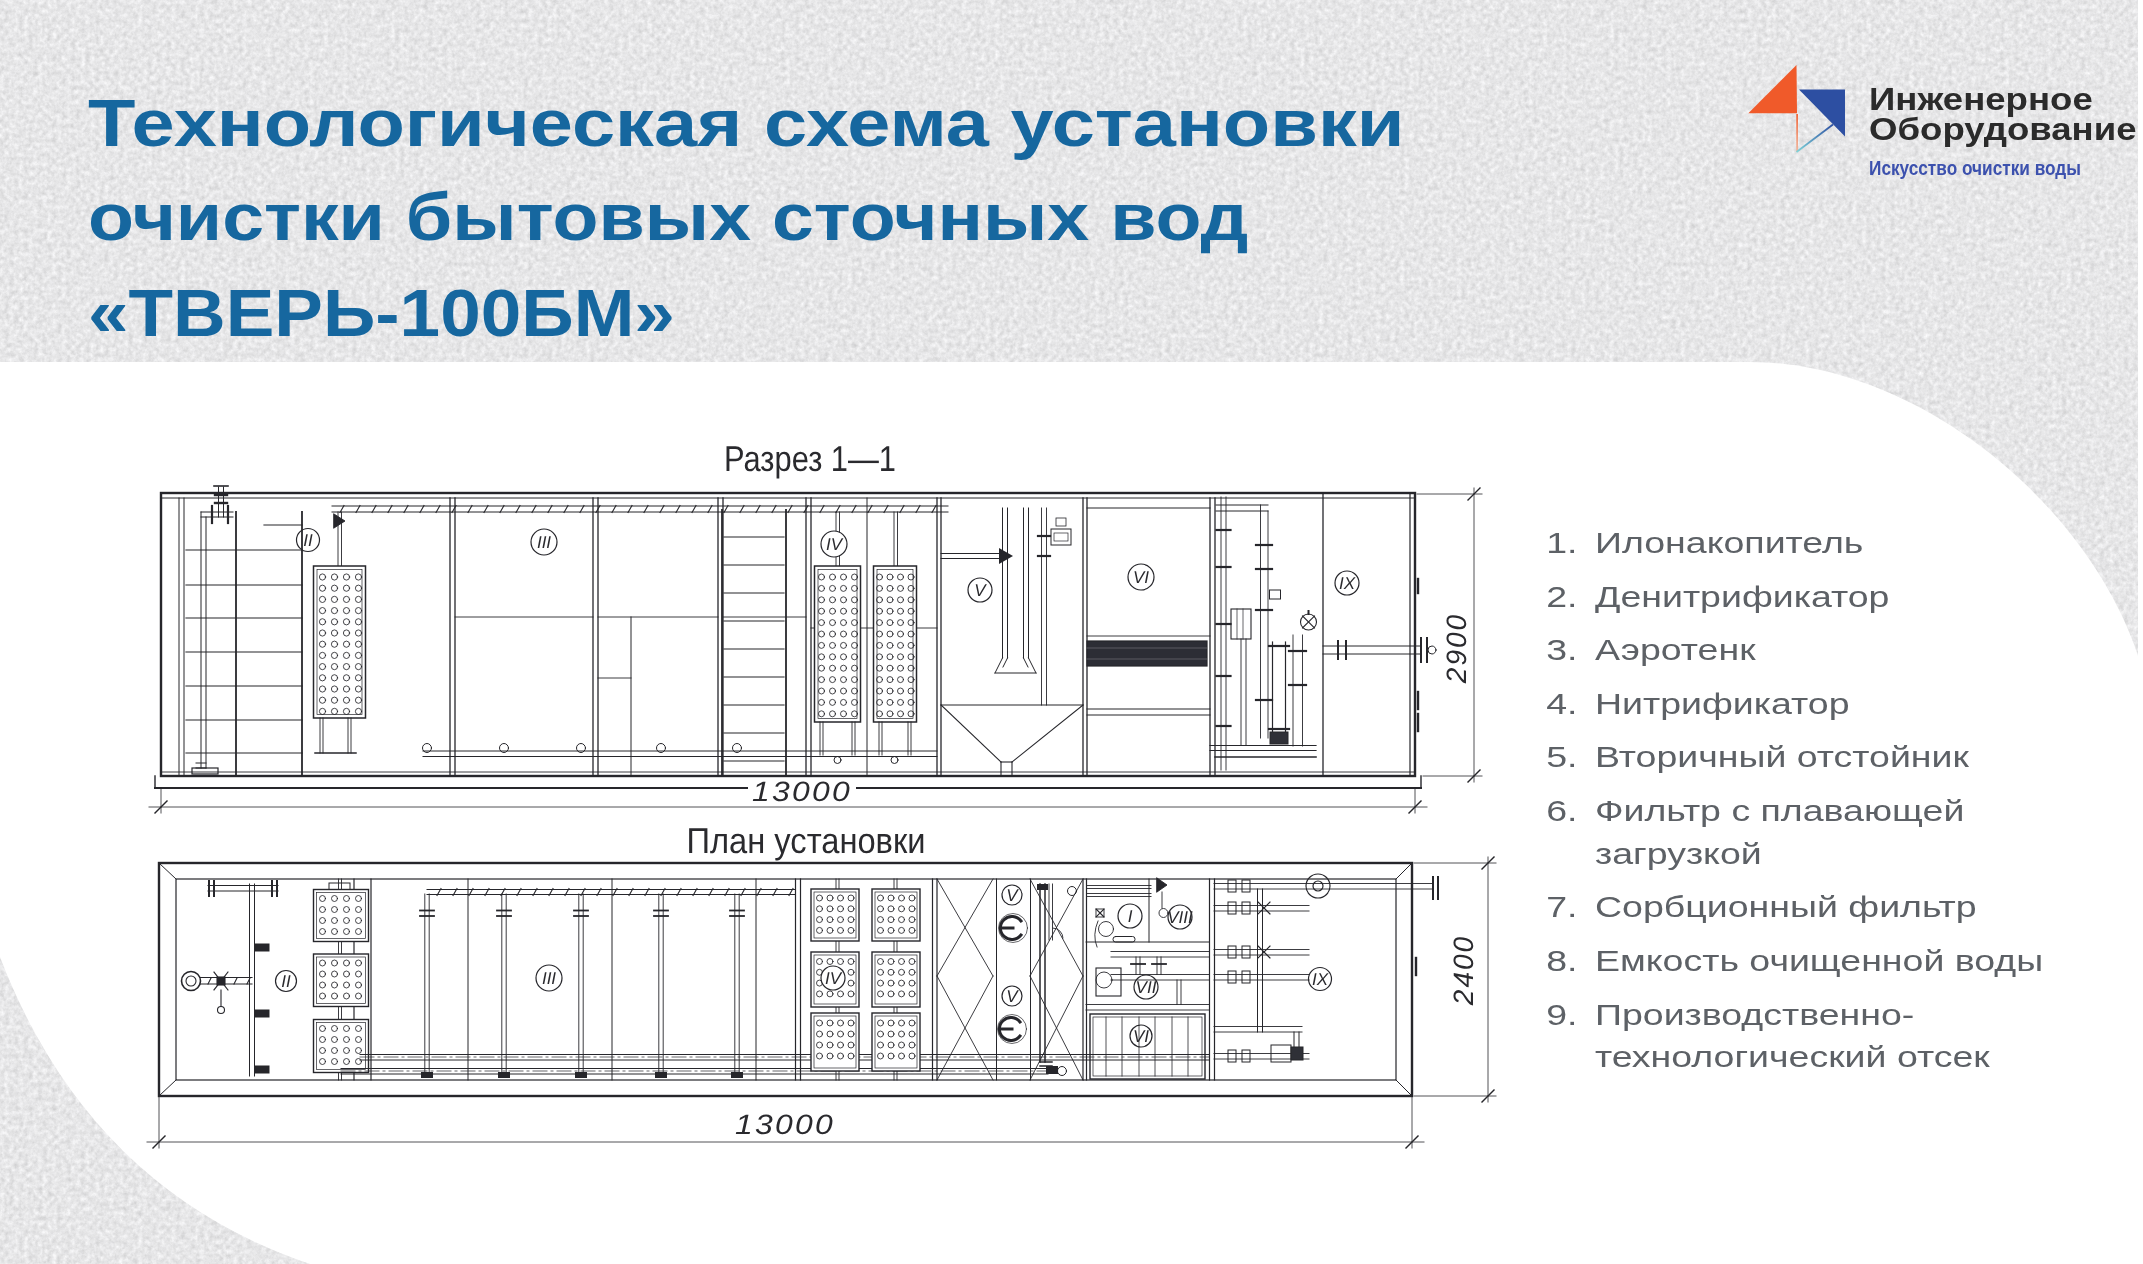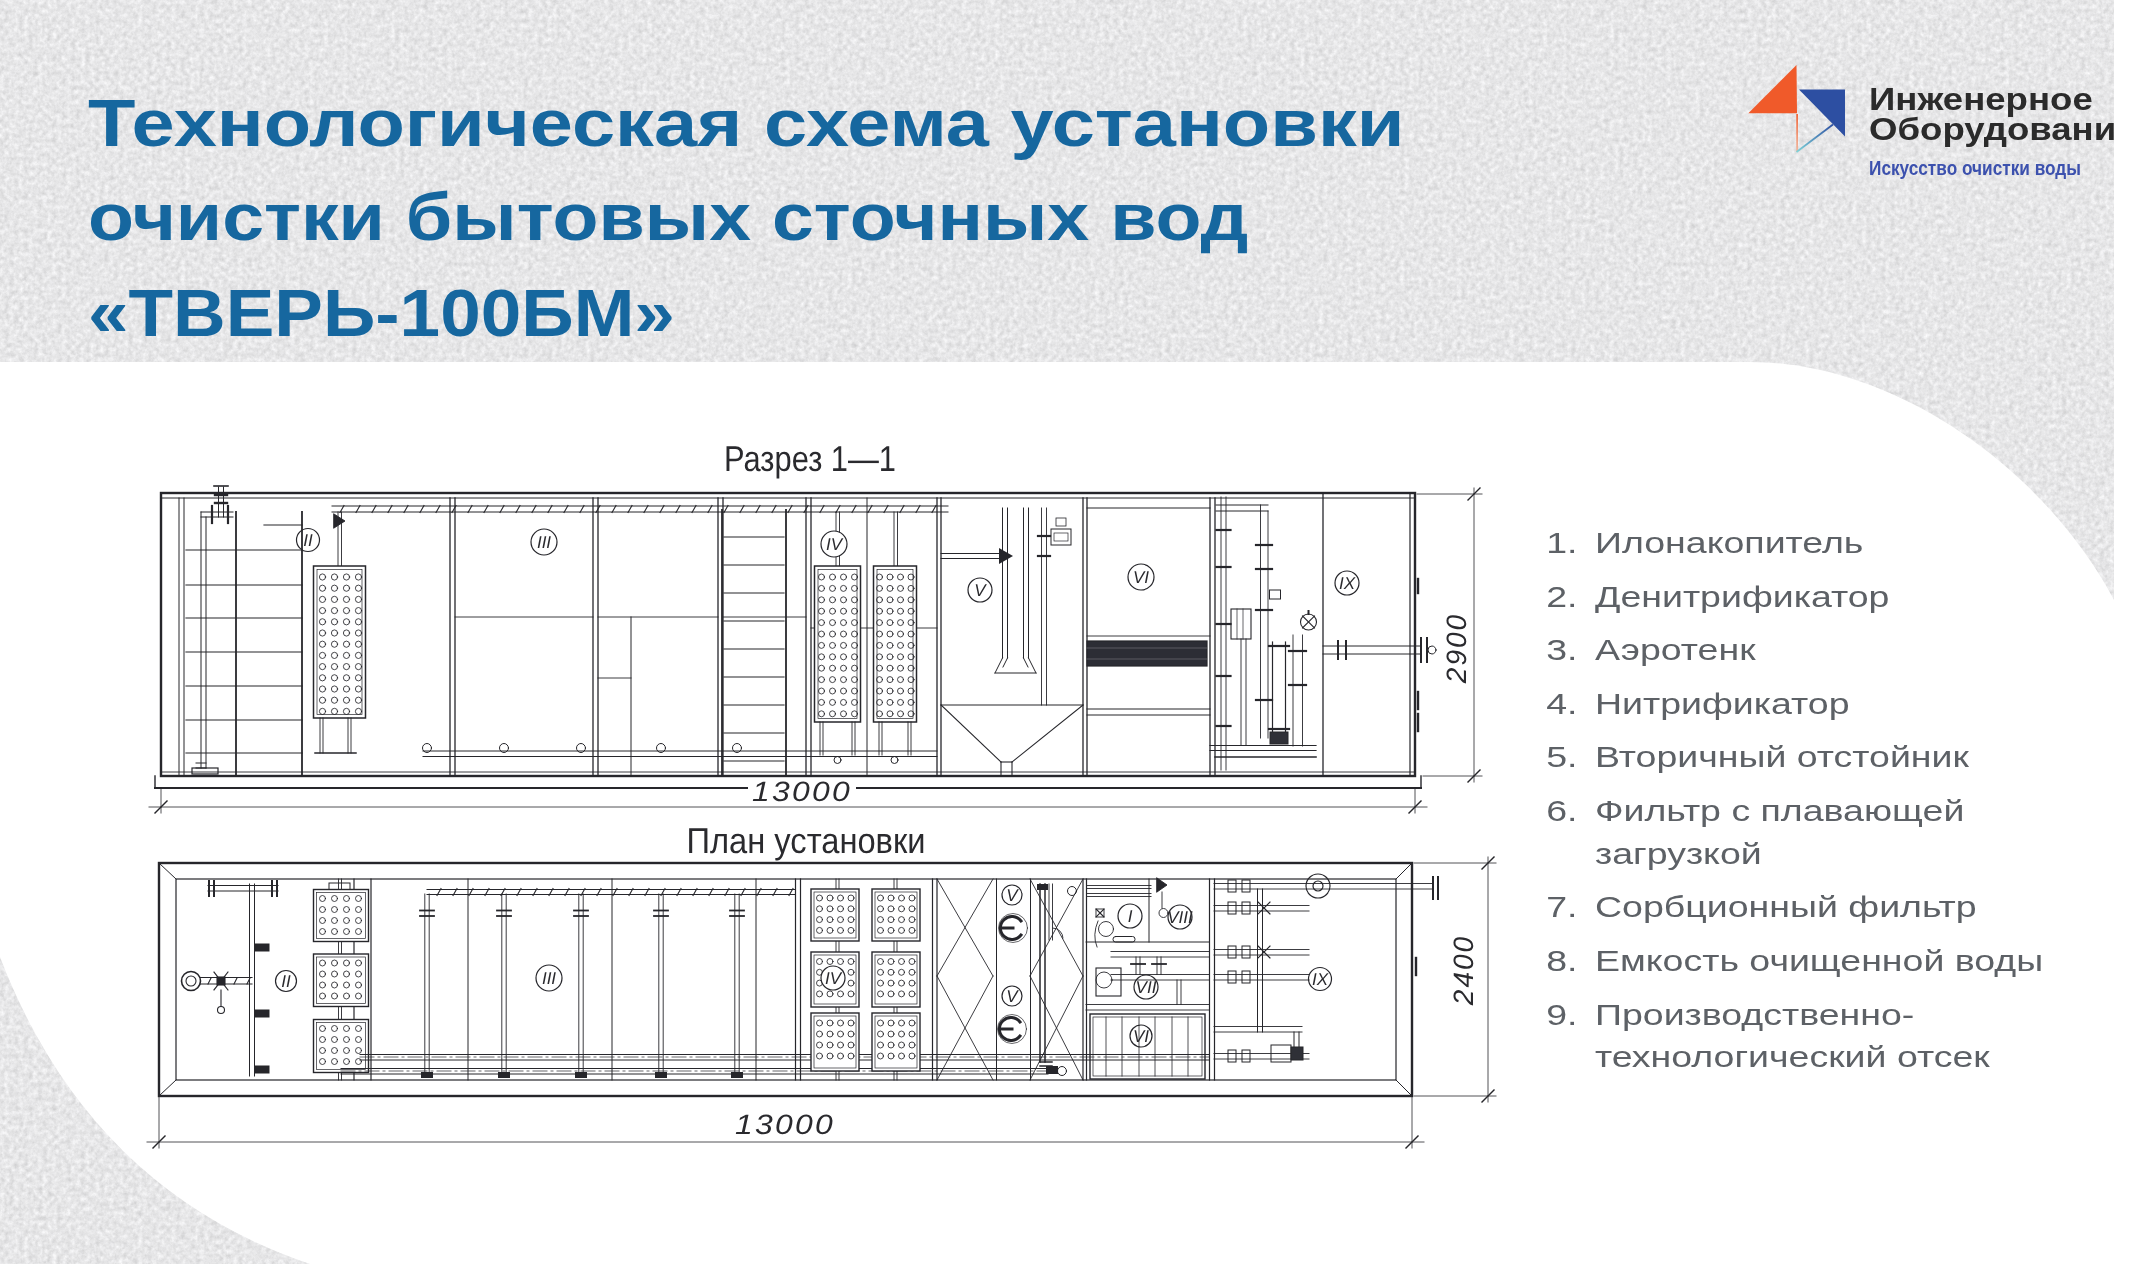--- a/index.html
+++ b/index.html
@@ -1,17 +1,17 @@
 <!DOCTYPE html>
 <html lang="ru"><head>
 <meta charset="utf-8">
 <title>ТВЕРЬ-100БМ</title>
 <style>
   html,body{margin:0;padding:0;}
-  .page{position:relative;width:2114px;height:1264px;overflow:hidden;background:#fef9c3;font-family:"Liberation Sans",sans-serif;}
+  .page{position:relative;width:2114px;height:1264px;overflow:hidden;background:#fef9c3;font-family:"Liberation Sans",sans-serif;padding-left:24px;}
   .abs{position:absolute;}
   .tl{position:absolute;left:88px;font-size:67px;font-weight:bold;color:#16679f;line-height:1;letter-spacing:0px;white-space:nowrap;transform-origin:0 0;}
   .list{left:1595px;top:522px;font-size:30px;color:#5d6166;}
   .li{position:relative;line-height:42.8px;margin-bottom:10.8px;transform:scaleX(1.25);transform-origin:0 0;white-space:nowrap;}
   .num{position:absolute;left:-44px;width:30px;text-align:right;}
   .logotxt1{left:1869px;top:85px;transform:scaleX(1.18);transform-origin:0 0;font-size:31px;font-weight:bold;color:#2b2b2b;line-height:30px;letter-spacing:0px;white-space:nowrap;}
   .logotxt2{left:1869px;top:156px;font-size:21px;font-weight:bold;color:#3c51ae;letter-spacing:0px;white-space:nowrap;transform:scaleX(0.82);transform-origin:0 0;}
 </style>
 </head>
 <body>

